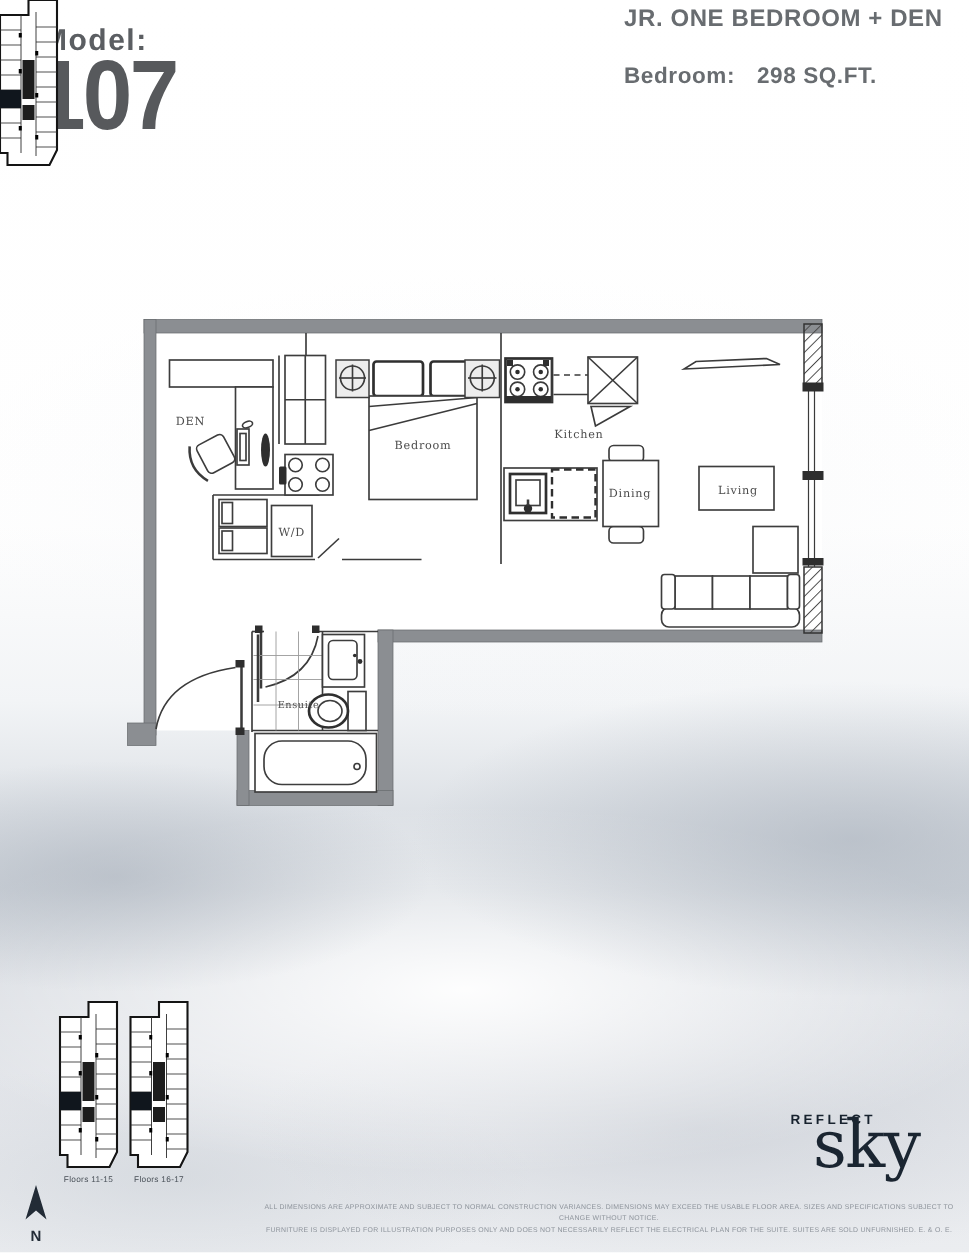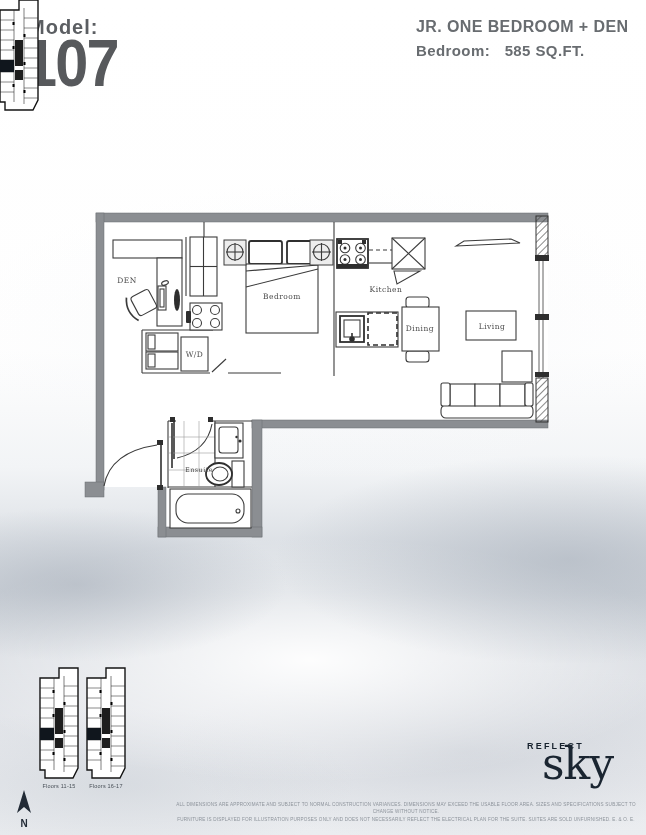--- a/index.html
+++ b/index.html
@@ -10,21 +10,21 @@
       radial-gradient(ellipse 300px 110px at 12% 70%, rgba(164,172,183,.55), transparent 70%),
       radial-gradient(ellipse 420px 150px at 88% 67%, rgba(157,166,178,.5), transparent 70%),
       radial-gradient(ellipse 520px 170px at 48% 79%, rgba(255,255,255,.95), transparent 72%),
       radial-gradient(ellipse 420px 130px at 72% 90%, rgba(186,192,201,.45), transparent 70%),
       radial-gradient(ellipse 340px 110px at 18% 94%, rgba(198,204,211,.5), transparent 70%),
       radial-gradient(ellipse 500px 200px at 50% 40%, rgba(248,249,251,.8), transparent 75%),
       linear-gradient(180deg,#ffffff 0%,#fefefe 42%,#f2f4f6 56%,#dde1e6 65%,#d3d8de 71%,#dde0e5 81%,#e7e9ed 91%,#ebedf0 100%);
   }
   .model-label{position:absolute;left:28px;top:16px;font-size:20px;font-weight:bold;color:#5b5e62;letter-spacing:1px;}
   .model-number{position:absolute;left:24px;top:30px;font-size:66px;font-weight:bold;color:#57595c;letter-spacing:-2px;transform:scaleX(.9);transform-origin:left top;line-height:1;}
-  .plan-type{position:absolute;left:416px;top:18px;font-size:16px;font-weight:bold;color:#686c70;letter-spacing:.4px;}
+  .plan-type{position:absolute;left:416px;top:4px;font-size:16px;font-weight:bold;color:#686c70;letter-spacing:.4px;}
   .plan-area{position:absolute;left:416px;top:42px;font-size:15px;font-weight:bold;color:#686c70;letter-spacing:.4px;}
   .plan-area .sep{display:inline-block;width:10px;}
   svg.overlay{position:absolute;left:0;top:0;}
   svg text{font-family:"DejaVu Serif",serif;fill:#4c4c4c;}
   text.room{font-size:7.5px;letter-spacing:.5px;}
   text.room-small{font-size:6.5px;letter-spacing:.4px;}
   text.keyplan-label{font-family:"Liberation Sans",sans-serif;font-size:5.5px;fill:#474e56;letter-spacing:.2px;}
   text.north{font-family:"Liberation Sans",sans-serif;font-size:10px;font-weight:bold;fill:#232c37;}
   .logo{position:absolute;left:527px;top:741px;width:112px;color:#17222e;}
   .logo-concord{font-size:9px;font-weight:bold;letter-spacing:2.2px;color:#17222e;}
@@ -42,21 +42,21 @@
 </head>
 <body>
 
 <div class="page">
 
   <div class="model-label">Model:</div>
   <div class="model-number">107</div>
   <div class="plan-type">JR. ONE BEDROOM + DEN</div>
   <div class="plan-area">
     <span>Bedroom:</span><span class="sep"></span>
-    <span>585 SQ.FT.</span>
+    <span>298 SQ.FT.</span>
   </div>
 
   <svg class="overlay" width="646" height="835" viewBox="0 0 646 835">
     <defs>
       <pattern id="hatch" width="5" height="5" patternUnits="userSpaceOnUse" patternTransform="rotate(45)">
         <line x1="0" y1="0" x2="0" y2="5" stroke="#4a4a4a" stroke-width="1.3"></line>
       </pattern>
     </defs>
 
     <path d="M96 213 L548 213 L548 428 L262 428 L262 537 L158 537 L158 487 L96 487 Z" fill="#ffffff" opacity="0.97"></path>

